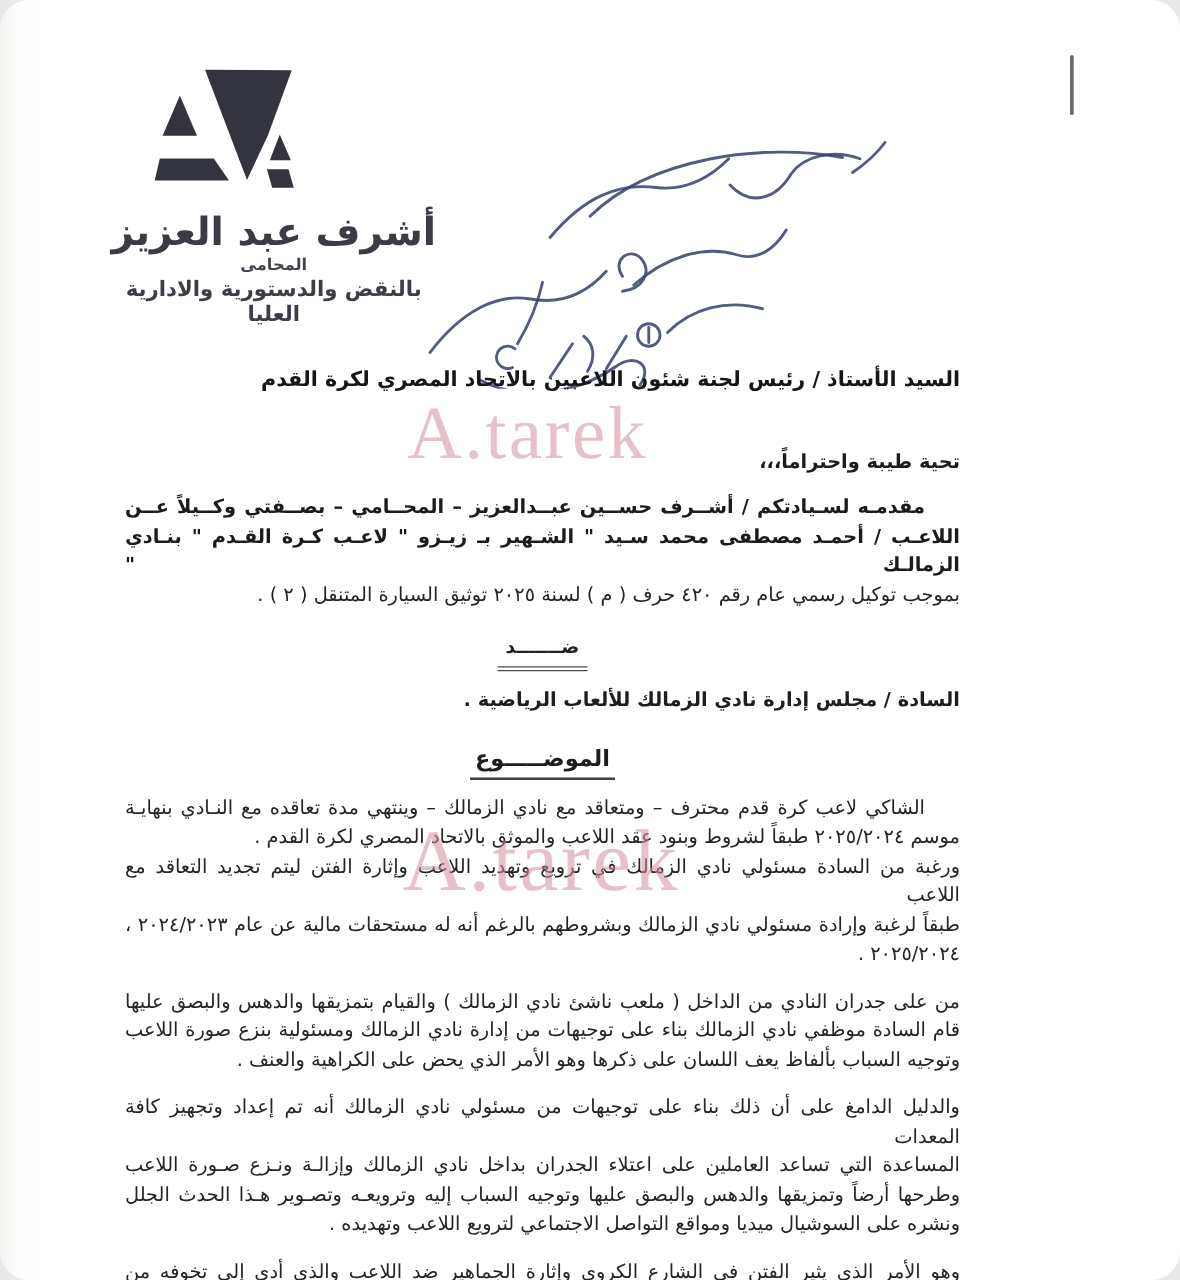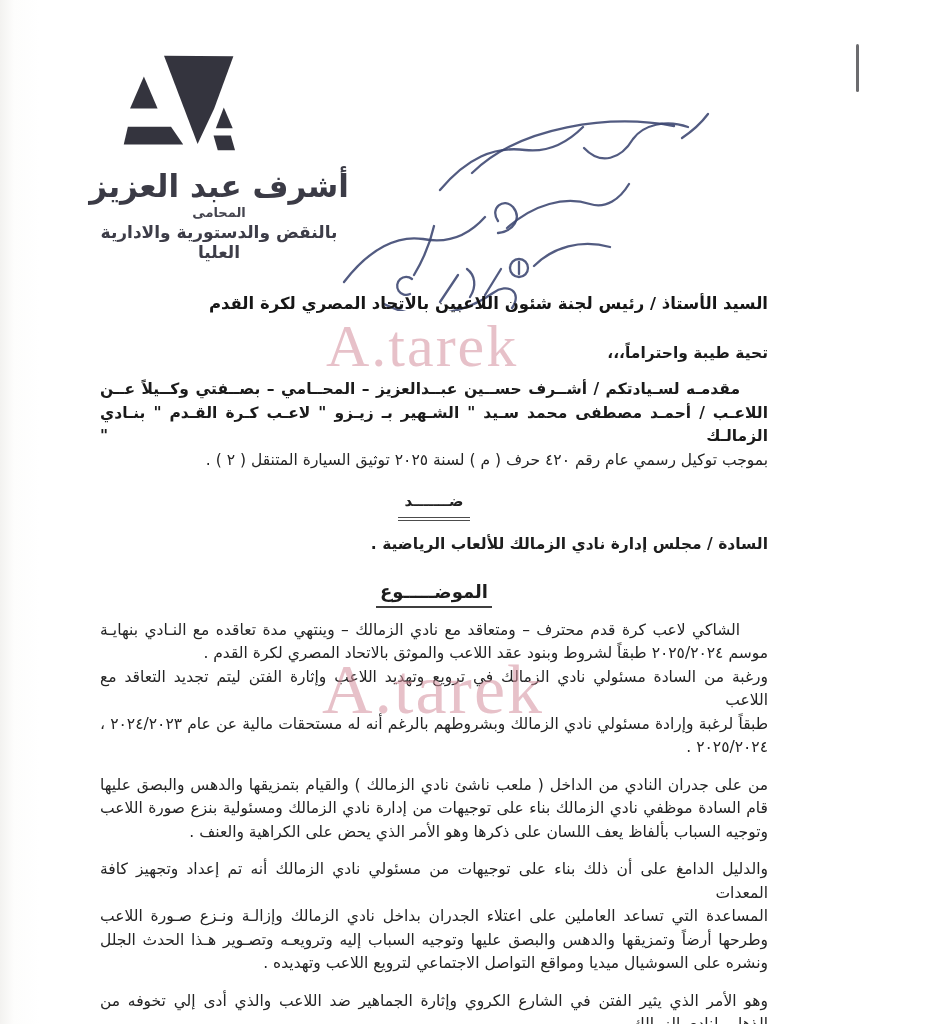--- a/index.html
+++ b/index.html
@@ -7,20 +7,21 @@
     width:944px;height:1024px;
     background:#e9e9e9;
     font-family:"DejaVu Sans", sans-serif;
     position:relative;
     overflow:hidden;
   }
   .page{
     position:absolute;left:0;top:0;width:944px;height:1024px;
     background:linear-gradient(90deg,#f3f2f0 0px,#fdfdfc 14px,#ffffff 40px);
     overflow:hidden;
+    border-radius:23px;
   }
   
   .scan-tick{
     position:absolute;left:856px;top:44px;width:3px;height:48px;
     background:#47474b;border-radius:2px;opacity:.8;
   }
   
   .letterhead{
     position:absolute;left:80px;top:50px;width:278px;
     text-align:center;color:#3a3a45;direction:rtl;
@@ -45,21 +46,21 @@
     pointer-events:none;white-space:nowrap;z-index:5;
   }
   .wm1{left:326px;top:312px;font-size:60px;}
   .wm2{left:322px;top:650px;font-size:70px;}
   
   .content{
     position:absolute;left:100px;top:292px;width:668px;
     direction:rtl;color:#242424;font-size:15.5px;line-height:23.5px;
   }
   .addressee{font-size:16.5px;font-weight:700;color:#161616;text-align:right;letter-spacing:-0.2px;}
-  .greeting{margin-top:26px;font-weight:700;text-align:right;color:#1c1c1c;}
+  .greeting{margin-top:42px;font-weight:700;text-align:right;color:#1c1c1c;}
   .para{margin-top:13px;}
   .jl{text-align:justify;text-align-last:justify;}
   .rl{text-align:right;}
   .b{font-weight:700;color:#1b1b1b;}
   .fi{text-indent:28px;}
   .vs-wrap{margin-top:18px;text-align:center;}
   .vs-heading{
     display:inline-block;font-size:15px;font-weight:700;color:#222;
     border-bottom:4px double #4c4c4c;padding:0 6px 3px 6px;
   }

